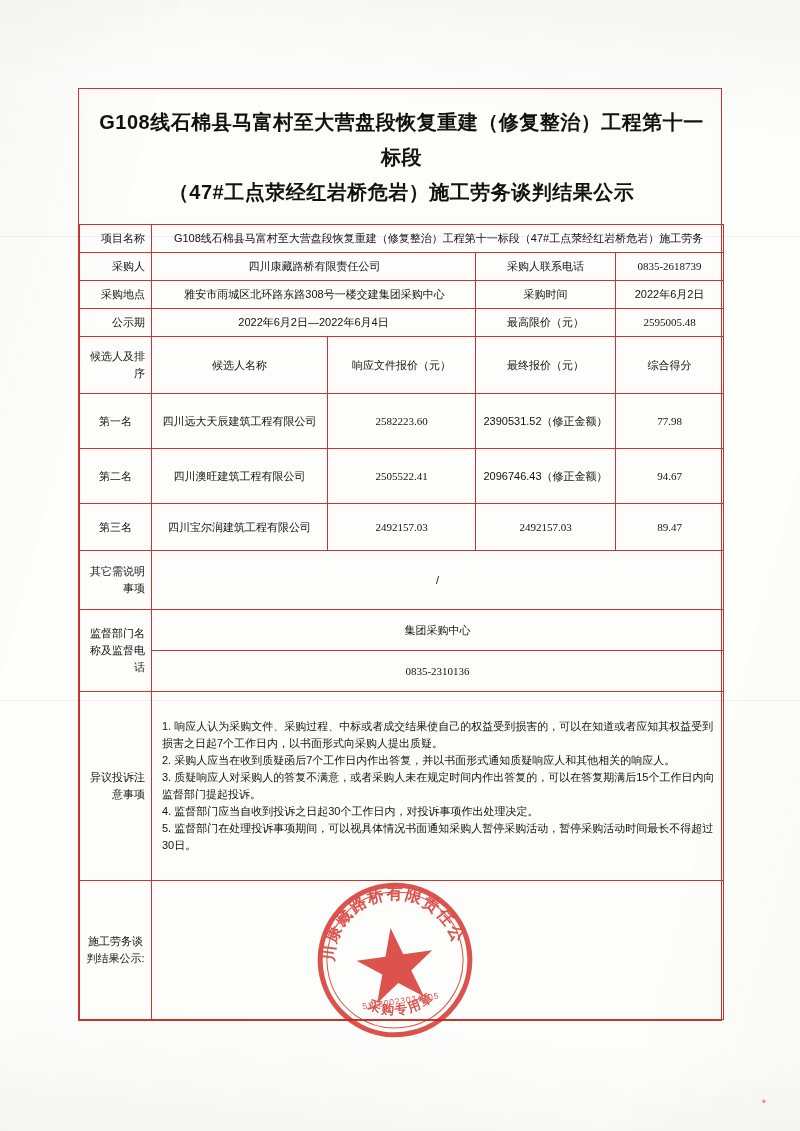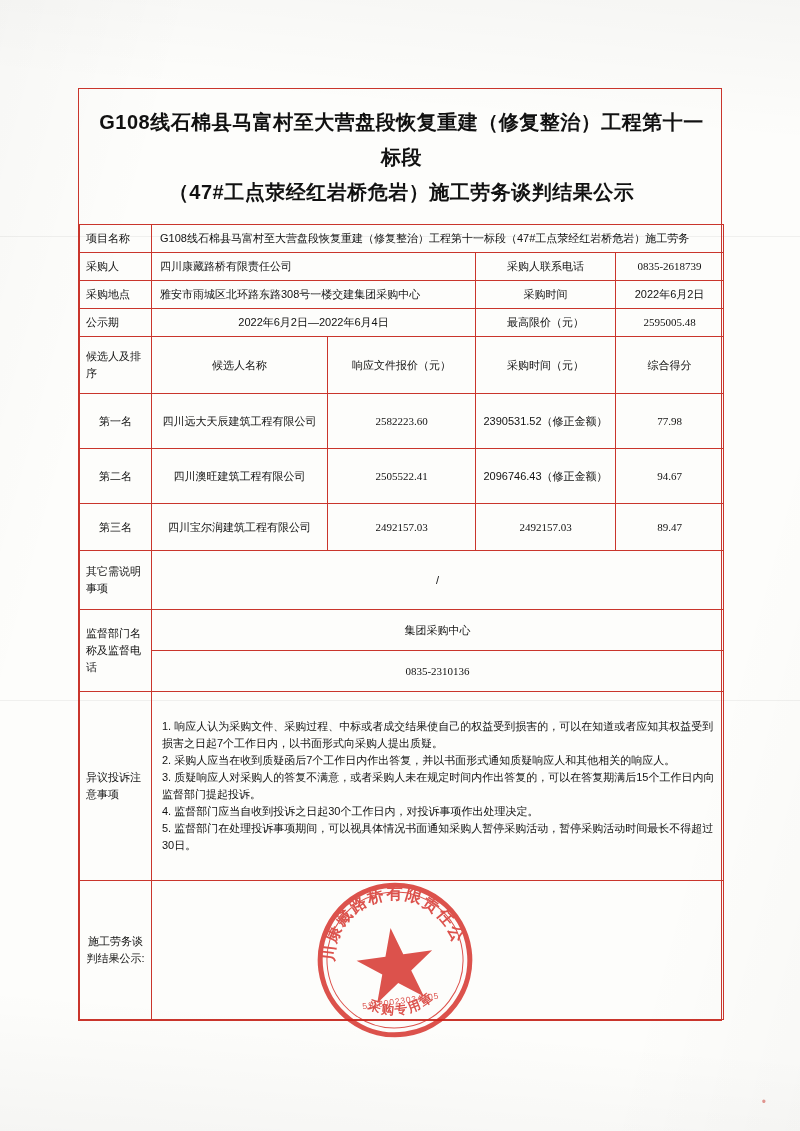--- a/index.html
+++ b/index.html
@@ -65,26 +65,26 @@
     border-top: none !important;
     border-right: none !important;
   }
   .title-line {
     font-size: 20px;
     font-weight: bold;
     letter-spacing: 0.5px;
     line-height: 1.75;
   }
   .lbl {
-    text-align: left;
+    text-align: right;
     width: 68px;
     line-height: 1.6;
   }
   .ctr { text-align: center; }
-  .lft { text-align: left; }
+  .lft { text-align: center; }
   .num { text-align: center; font-family: "Liberation Serif", serif; font-size: 11.5px; }
   .cellpad { padding-left: 8px !important; }
   .slash { text-align: center; font-size: 12px; }
   .notes {
     font-size: 10.5px;
     line-height: 1.75;
     text-align: left;
     padding: 8px 8px 8px 10px !important;
   }
   .notes p { margin: 0; }
@@ -179,21 +179,21 @@
         <td class="lbl">公示期</td>
         <td class="ctr" colspan="2">2022年6月2日—2022年6月4日</td>
         <td class="ctr">最高限价（元）</td>
         <td class="ctr num">2595005.48</td>
       </tr>
 
       <tr>
         <td class="lbl" style="height:46px;">候选人及排序</td>
         <td class="ctr">候选人名称</td>
         <td class="ctr">响应文件报价（元）</td>
-        <td class="ctr">采购时间（元）</td>
+        <td class="ctr">最终报价（元）</td>
         <td class="ctr">综合得分</td>
       </tr>
 
       <tr>
         <td class="ctr" style="height:44px;">第一名</td>
         <td class="ctr">四川远大天辰建筑工程有限公司</td>
         <td class="ctr num">2582223.60</td>
         <td class="ctr">2390531.52（修正金额）</td>
         <td class="ctr num">77.98</td>
       </tr>

